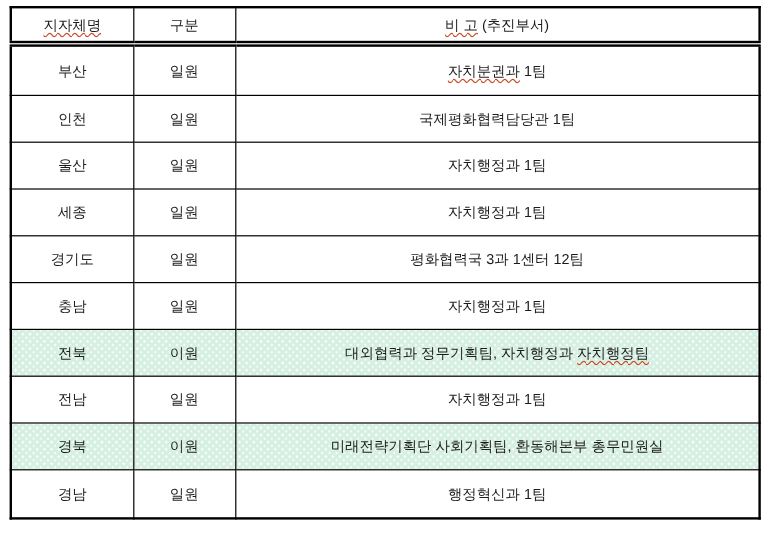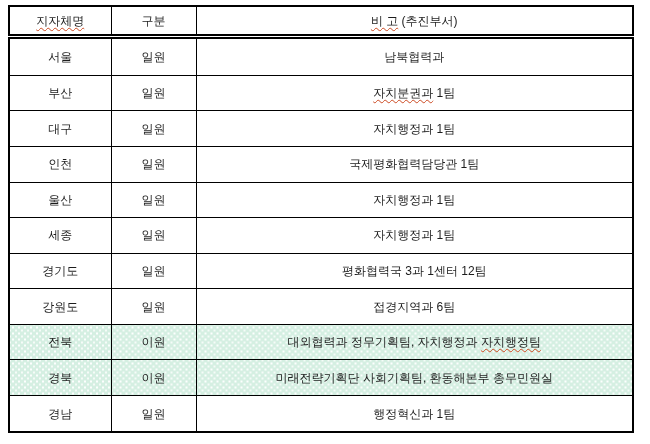--- a/index.html
+++ b/index.html
@@ -64,33 +64,23 @@
   </colgroup>
   <thead>
     <tr>
         <th><span class="sq">지자체명</span></th>
         <th><span>구분</span></th>
         <th><span class="sq">비 고</span><span> (추진부서)</span></th>
       </tr>
   </thead>
   <tbody>
       <tr>
-        <td>서울</td>
-        <td>일원</td>
-        <td><span>남북협력과</span></td>
-      </tr>
-      <tr>
         <td>부산</td>
         <td>일원</td>
         <td><span class="sq">자치분권과</span><span> 1팀</span></td>
-      </tr>
-      <tr>
-        <td>대구</td>
-        <td>일원</td>
-        <td><span>자치행정과 1팀</span></td>
       </tr>
       <tr>
         <td>인천</td>
         <td>일원</td>
         <td><span>국제평화협력담당관 1팀</span></td>
       </tr>
       <tr>
         <td>울산</td>
         <td>일원</td>
         <td><span>자치행정과 1팀</span></td>
@@ -99,28 +89,33 @@
         <td>세종</td>
         <td>일원</td>
         <td><span>자치행정과 1팀</span></td>
       </tr>
       <tr>
         <td>경기도</td>
         <td>일원</td>
         <td><span>평화협력국 3과 1센터 12팀</span></td>
       </tr>
       <tr>
-        <td>강원도</td>
+        <td>충남</td>
         <td>일원</td>
-        <td><span>접경지역과 6팀</span></td>
+        <td><span>자치행정과 1팀</span></td>
       </tr>
       <tr class="hl">
         <td>전북</td>
         <td>이원</td>
         <td><span>대외협력과 정무기획팀, 자치행정과 </span><span class="sq">자치행정팀</span></td>
+      </tr>
+      <tr>
+        <td>전남</td>
+        <td>일원</td>
+        <td><span>자치행정과 1팀</span></td>
       </tr>
       <tr class="hl">
         <td>경북</td>
         <td>이원</td>
         <td><span>미래전략기획단 사회기획팀, 환동해본부 총무민원실</span></td>
       </tr>
       <tr>
         <td>경남</td>
         <td>일원</td>
         <td><span>행정혁신과 1팀</span></td>

